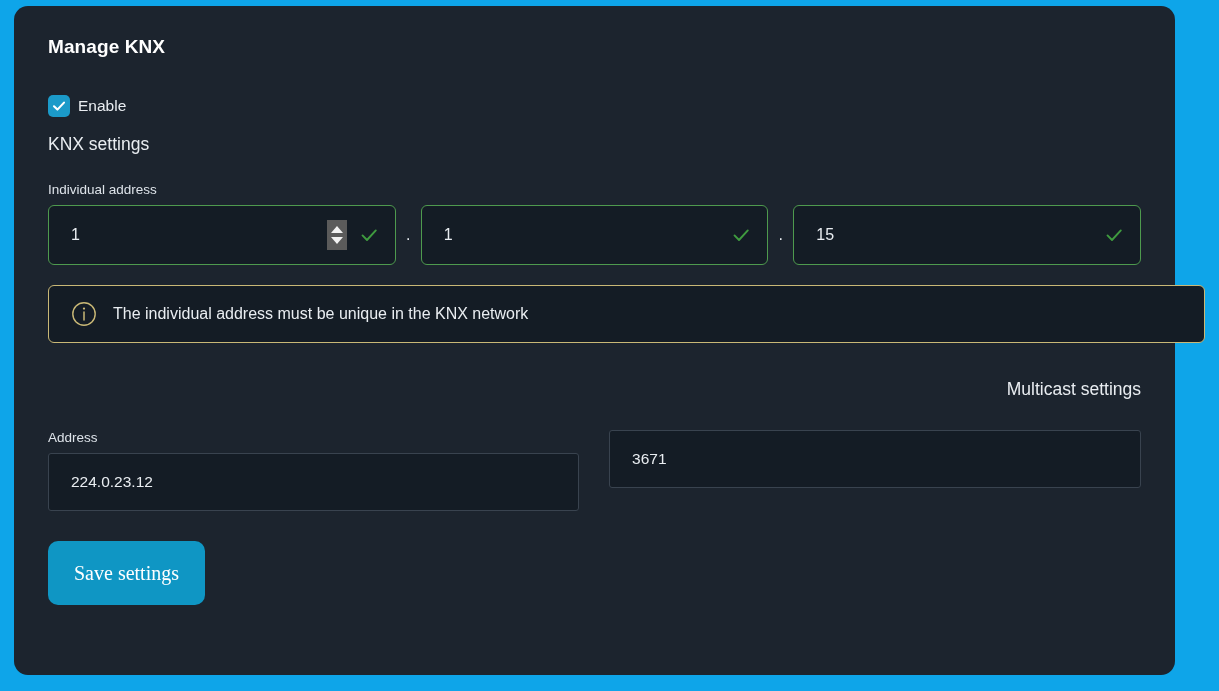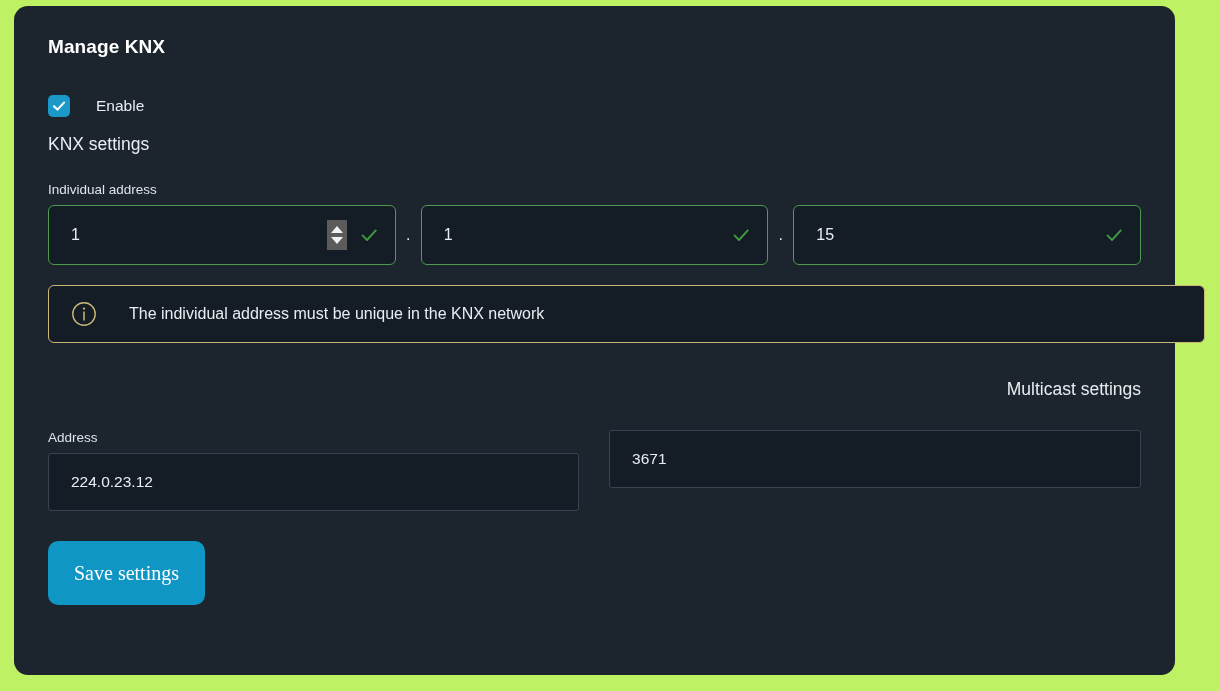--- a/index.html
+++ b/index.html
@@ -9,21 +9,21 @@
     height: 691px;
     background: #10161d;
     font-family: "Liberation Sans", sans-serif;
     overflow: hidden;
   }
 
   .page {
     position: relative;
     width: 1219px;
     height: 691px;
-    background: #bef264;
+    background: #0ea5e9;
   }
 
   .card {
     position: absolute;
     left: 14px;
     top: 6px;
     width: 1161px;
     height: 669px;
     background: #1c242e;
     border-radius: 14px;
@@ -36,21 +36,21 @@
     color: #ffffff;
     letter-spacing: 0.1px;
     margin-top: 2px;
   }
 
   
   .enable-row {
     display: flex;
     align-items: center;
     margin-top: 37px;
-    gap: 26px;
+    gap: 8px;
   }
   .checkbox {
     width: 22px;
     height: 22px;
     border-radius: 5px;
     background: #1b9ac9;
     display: flex;
     align-items: center;
     justify-content: center;
     flex: 0 0 auto;
@@ -145,21 +145,21 @@
   .info-banner {
     margin-top: 20px;
     width: 1157px;
     height: 58px;
     background: #141c25;
     border: 1px solid #c9b876;
     border-radius: 6px;
     display: flex;
     align-items: center;
     padding: 0 22px;
-    gap: 32px;
+    gap: 16px;
   }
   .info-icon { flex: 0 0 auto; display:block; }
   .info-text {
     font-size: 16px;
     color: #e9edf1;
   }
 
   
   .multicast-block { margin-top: 36px; }
 

